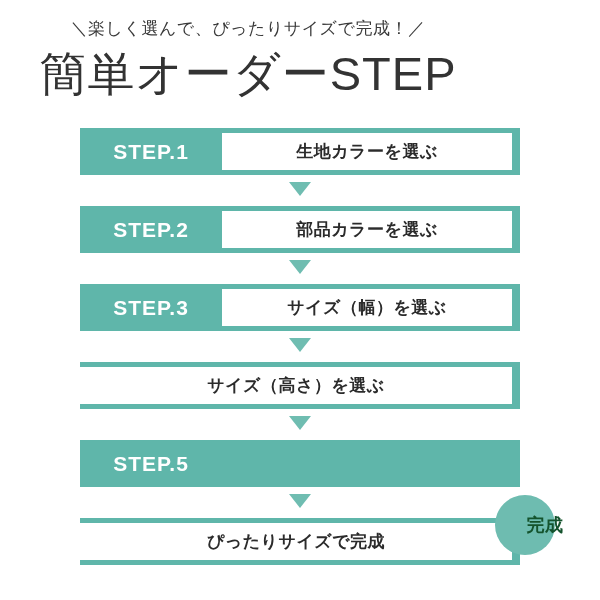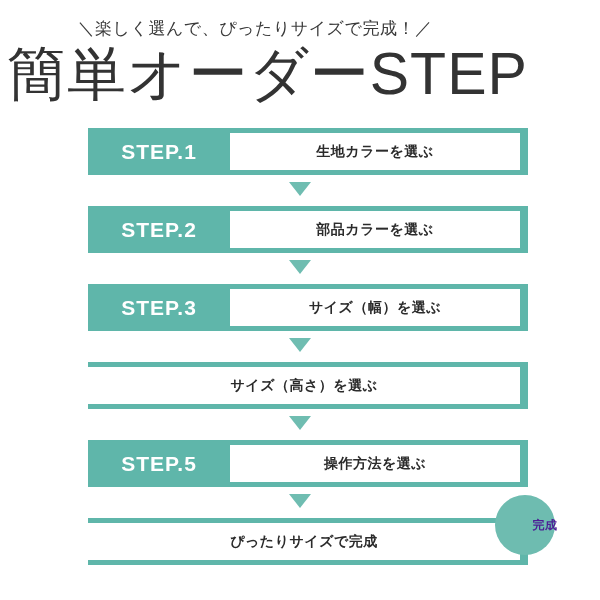--- a/index.html
+++ b/index.html
@@ -22,35 +22,34 @@
     box-sizing: border-box;
   }
 
   
   .header {
     position: absolute;
     top: 18px;
     left: 0;
     width: 496px;
     text-align: center;
-    margin-left: 7px;
   }
 
   .tagline {
     font-size: 17px;
     line-height: 22px;
     color: #3a3a3a;
     font-weight: 400;
     letter-spacing: 0.5px;
     white-space: nowrap;
   }
 
   .main-title {
     margin-top: 6px;
-    font-size: 59px;
+    font-size: 47px;
     line-height: 56px;
     color: #333333;
     font-weight: 300;
     letter-spacing: 1px;
     white-space: nowrap;
   }
 
   
   .steps {
     position: absolute;
@@ -60,21 +59,20 @@
   }
 
   .step-row {
     position: relative;
     width: 440px;
     height: 47px;
     background: #5FB6AA;
     box-sizing: border-box;
     display: flex;
     align-items: stretch;
-    margin-left: 8px;
   }
 
   .step-label {
     width: 142px;
     display: flex;
     align-items: center;
     justify-content: center;
     color: #ffffff;
     font-size: 21px;
     font-weight: bold;
@@ -86,21 +84,21 @@
     flex: 1 1 auto;
     margin: 5px 8px 5px 0;
     background: #ffffff;
     display: flex;
     align-items: center;
     justify-content: center;
   }
 
   .step-title {
     color: #2b2b2b;
-    font-size: 14px;
+    font-size: 17px;
     font-weight: bold;
     letter-spacing: 0.5px;
     white-space: nowrap;
   }
 
   
   .arrow-gap {
     position: relative;
     width: 440px;
     height: 31px;
@@ -127,22 +125,22 @@
     height: 60px;
     border-radius: 50%;
     background: #6EBCB0;
     display: flex;
     align-items: center;
     justify-content: center;
     z-index: 5;
   }
 
   .badge-text {
-    color: #4c1d95;
-    font-size: 12px;
+    color: #14532d;
+    font-size: 18px;
     font-weight: bold;
     letter-spacing: 0.5px;
     white-space: nowrap;
     margin-left: 40px;
   }
 </style>
 </head>
 <body>
 
 <div class="page">
@@ -188,23 +186,20 @@
       <div class="step-title-box">
         <span class="step-title">サイズ（高さ）を選ぶ</span>
       </div>
     </div>
     <div class="arrow-gap">
       <div class="arrow-down"></div>
     </div>
 
     <div class="step-row">
       <div class="step-label">STEP.5</div>
-      <div class="step-title-box">
-        <span class="step-title">操作方法を選ぶ</span>
-      </div>
     </div>
     <div class="arrow-gap">
       <div class="arrow-down"></div>
     </div>
 
     <div class="step-row">
       <div class="step-title-box">
         <span class="step-title">ぴったりサイズで完成</span>
       </div>
     </div>

